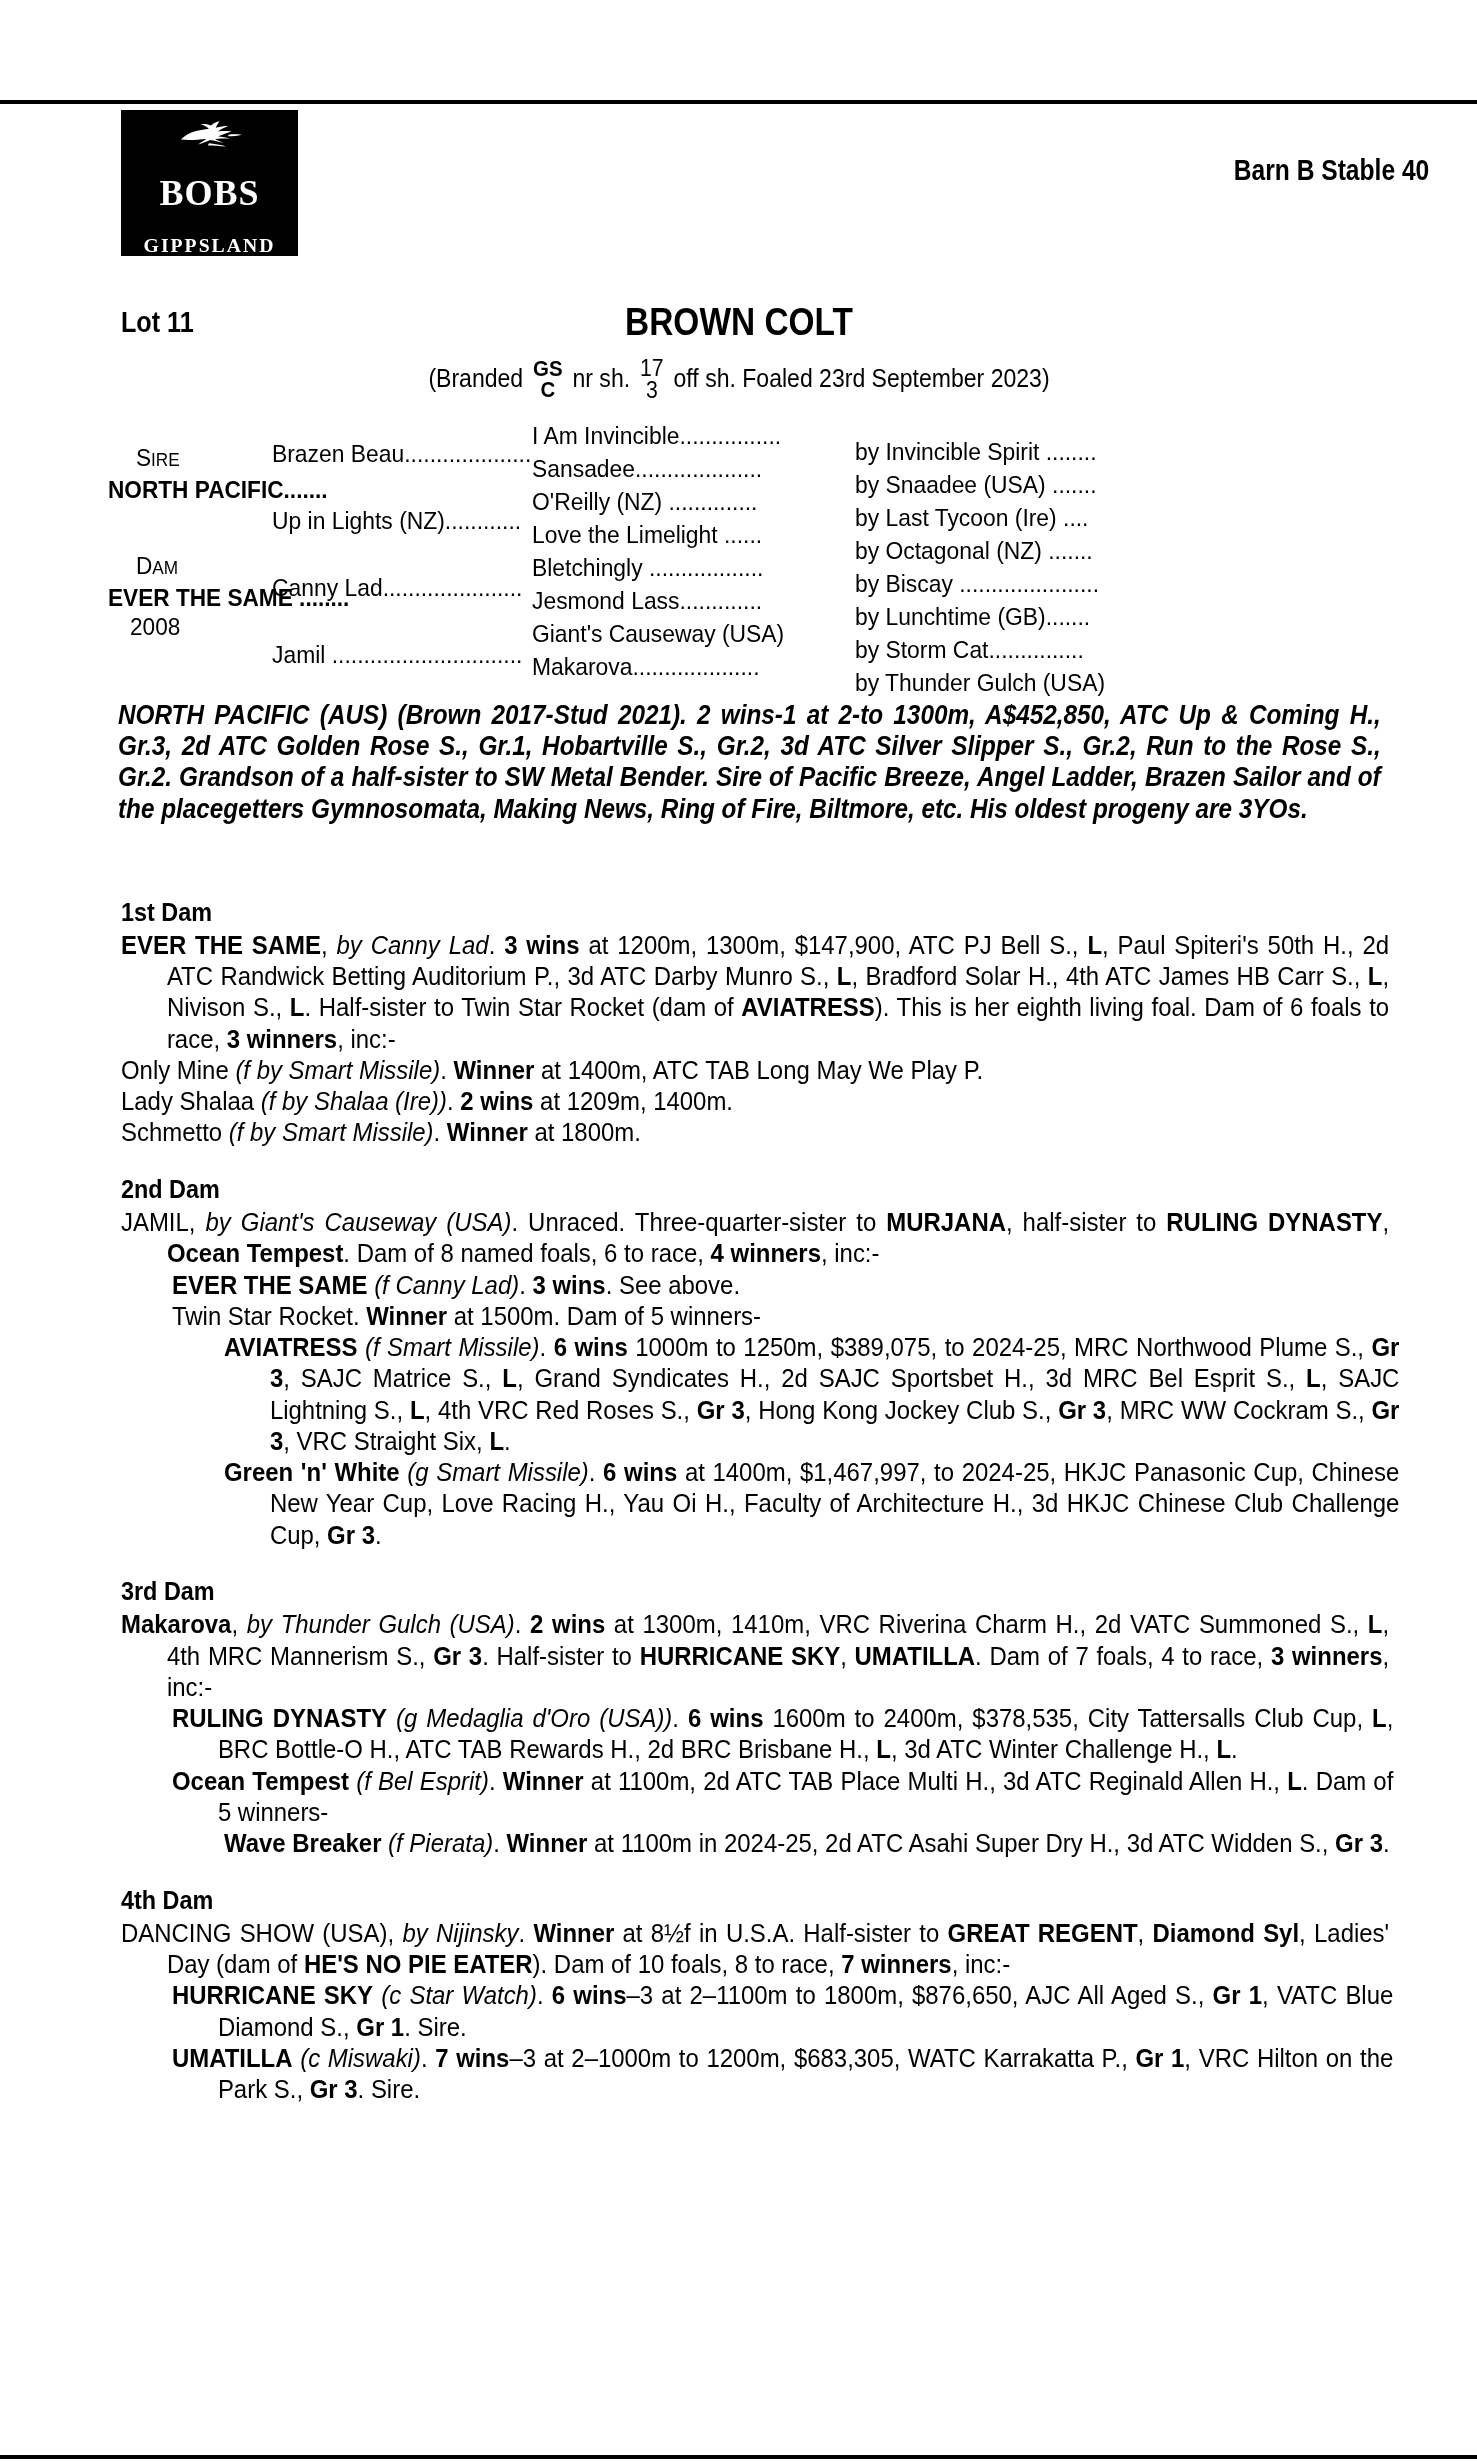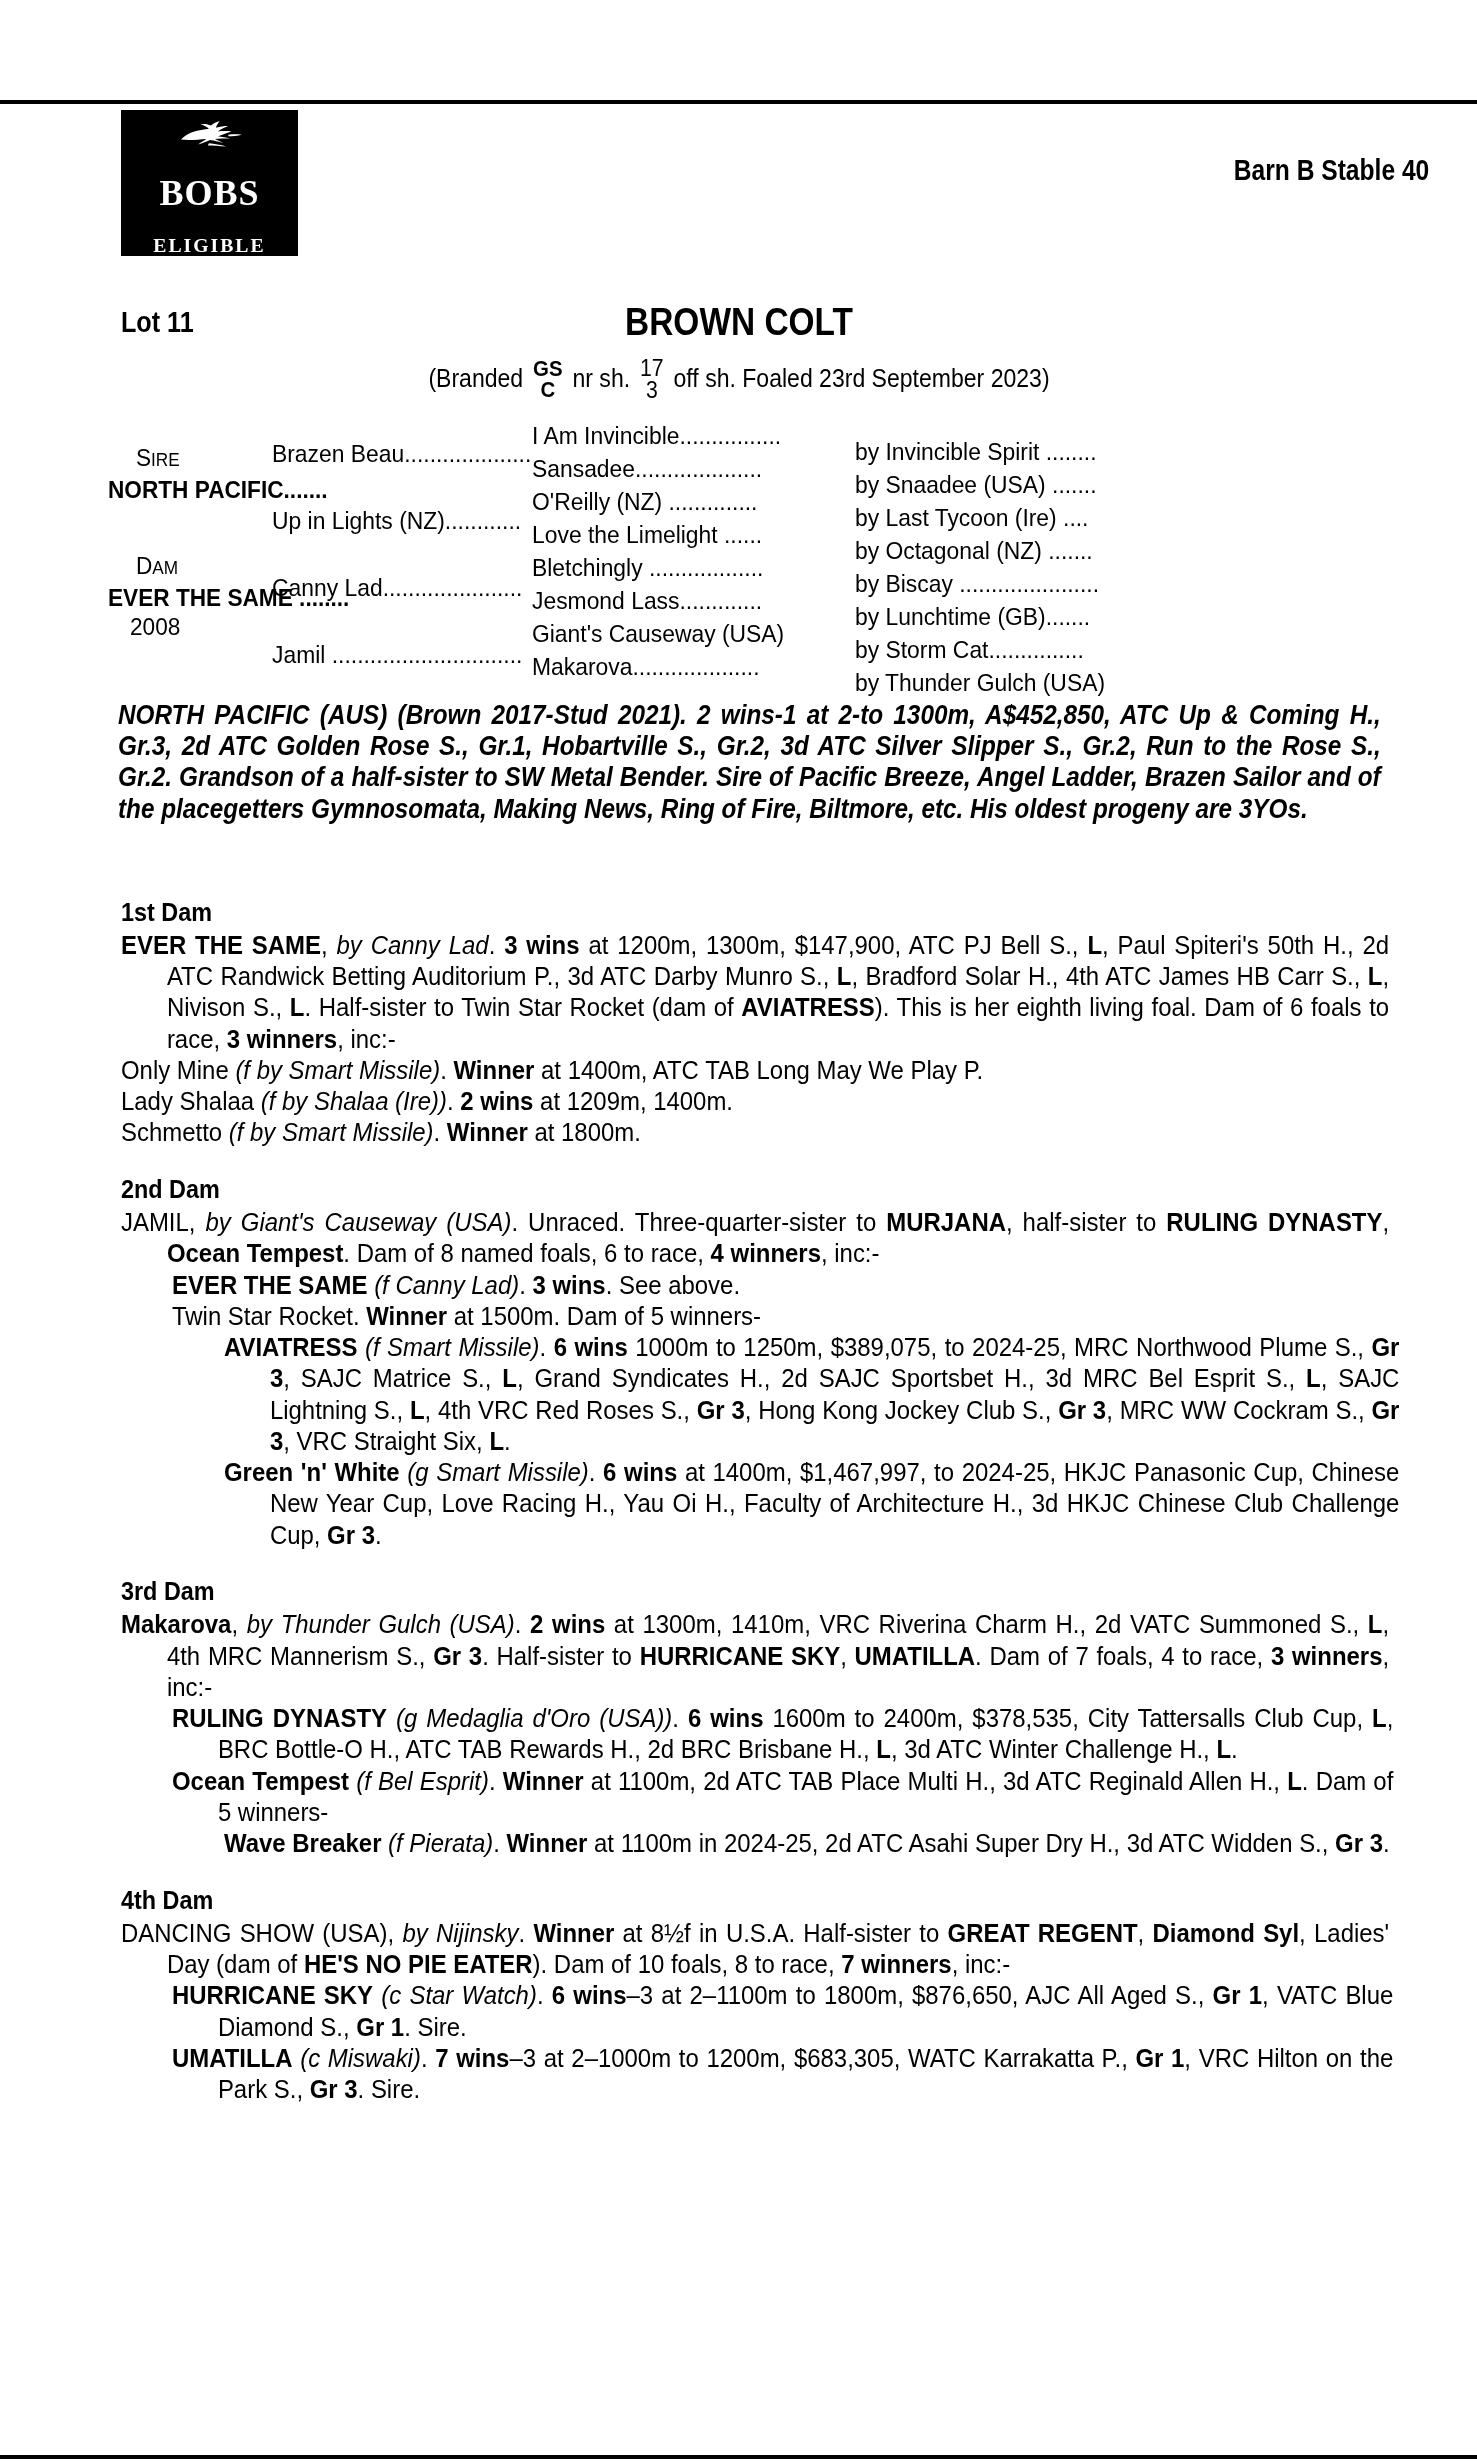--- a/index.html
+++ b/index.html
@@ -132,21 +132,21 @@
 
   <div class="header">
 
     <div class="bobs-logo">
       <svg class="bobs-horse" viewBox="0 0 124 62">
         <path fill="#ffffff" d="M8 40 C14 33 24 27 36 24 C44 22 52 21 60 20 C56 16 50 13 44 12 C50 10 58 11 64 14 C68 10 74 7 80 6 C76 11 74 14 73 18 C80 16 88 15 96 15 C88 18 82 21 77 25 C85 24 94 24 102 25 C92 28 84 31 77 34 C84 35 92 36 99 38 C88 38 79 38 71 39 C76 41 82 44 87 47 C78 44 70 42 62 41 C56 44 48 47 40 49 C46 45 51 42 55 39 C40 40 24 42 8 40 Z"></path>
         <path fill="#ffffff" d="M60 47 C70 48 82 50 92 53 C80 52 68 51 58 51 Z"></path>
         <path fill="#ffffff" d="M96 31 C104 30 113 30 121 31 C113 33 104 34 96 34 Z"></path>
       </svg>
       <div class="bobs-word">BOBS</div>
-      <div class="bobs-sub">ELIGIBLE</div>
+      <div class="bobs-sub">GIPPSLAND</div>
     </div>
 
     <div class="barn">Barn B Stable 40</div>
 
 
     <div class="lot">Lot 11</div>
     <div class="colt-title">BROWN COLT</div>
 
     <div class="branded">
       <span>(Branded</span>

